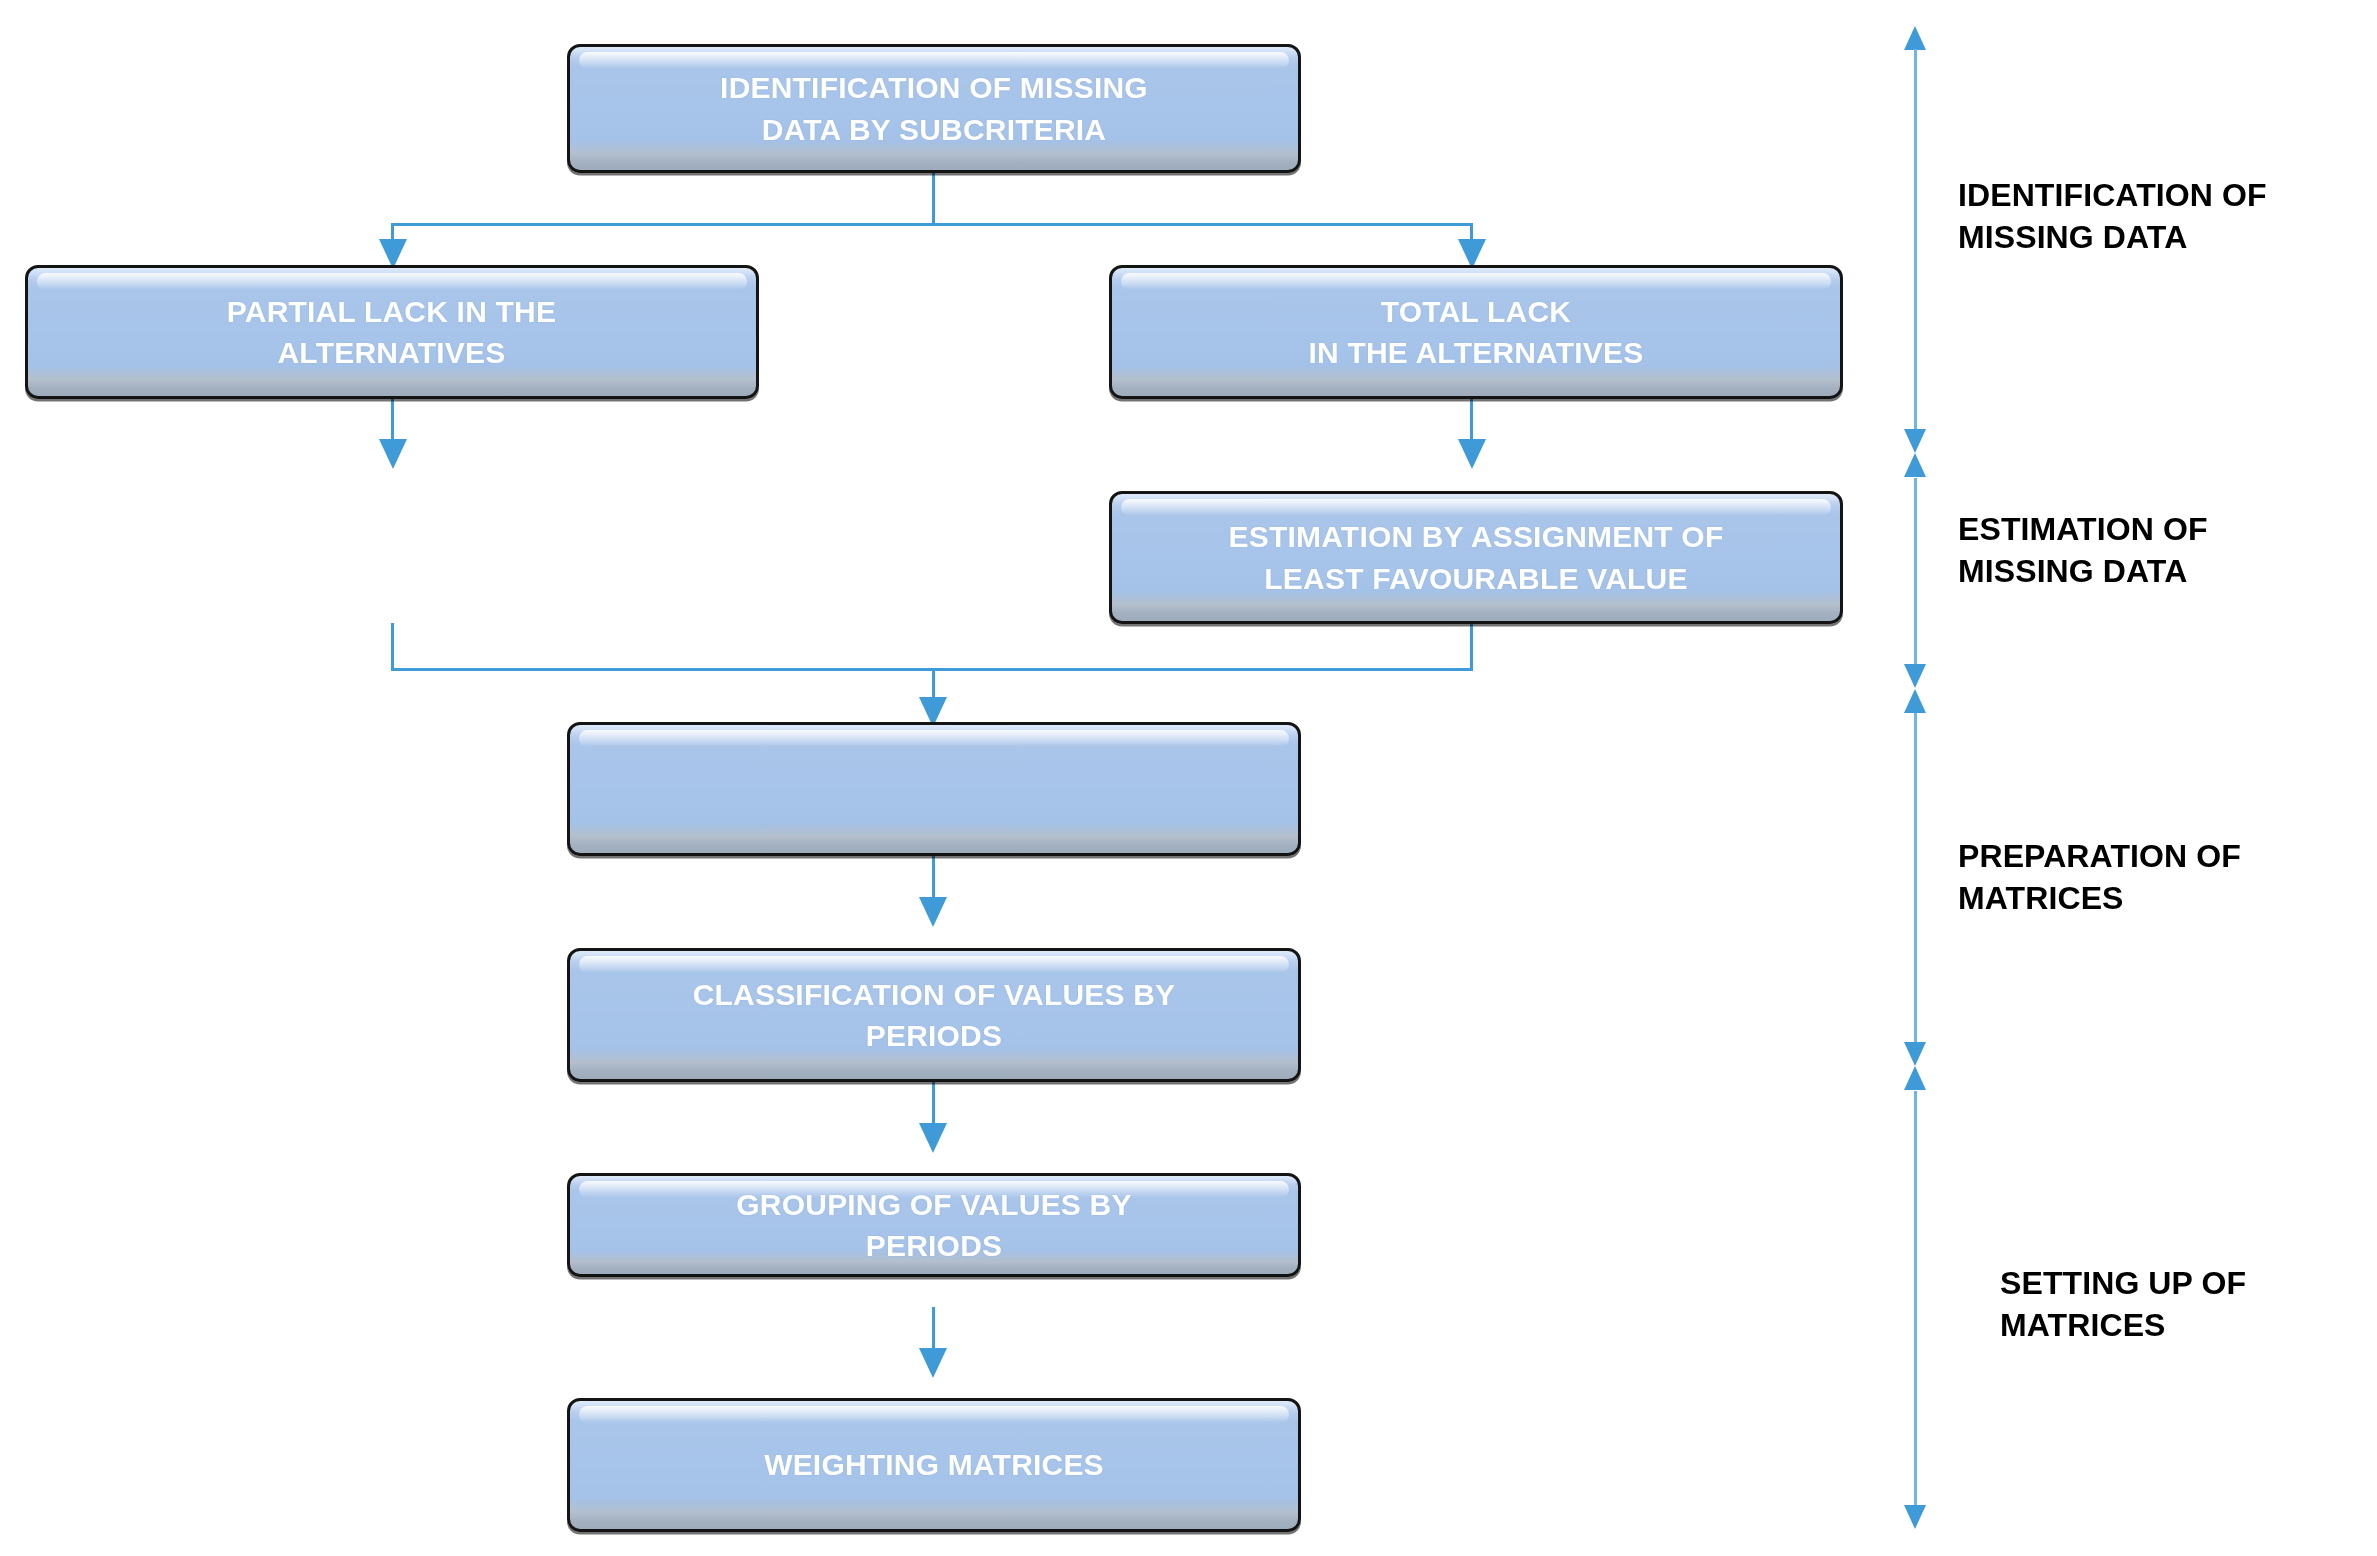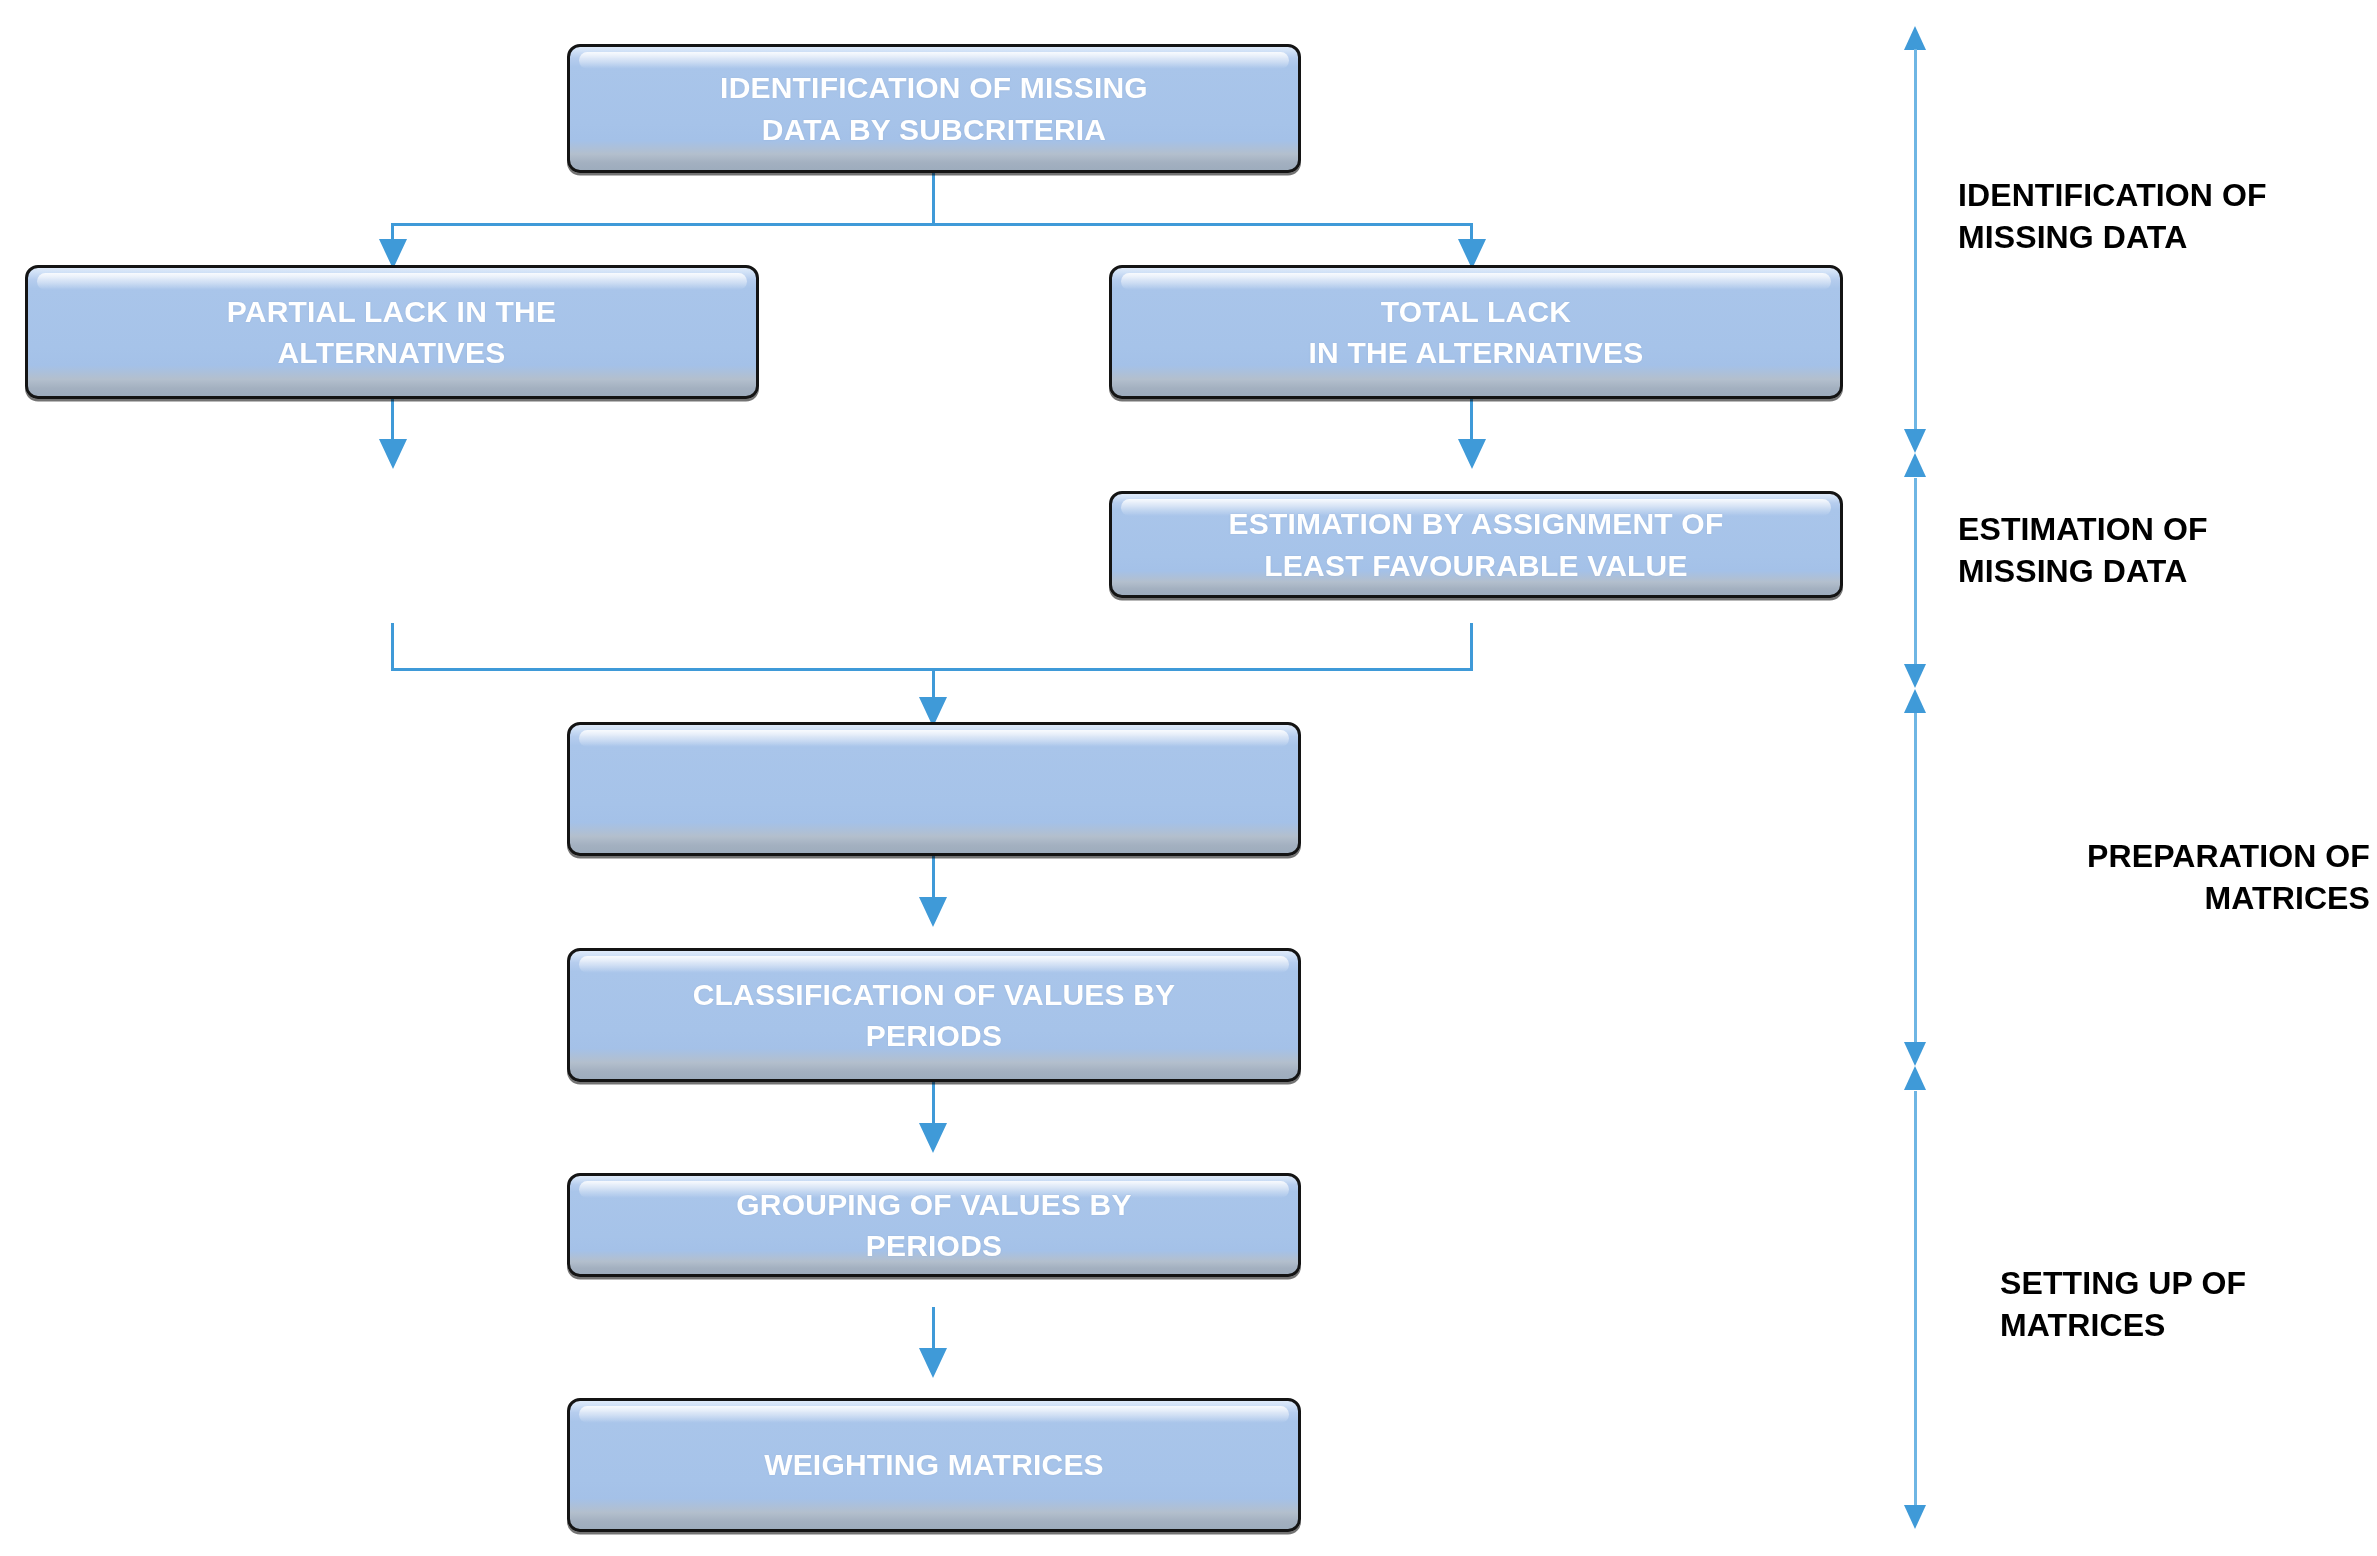--- a/index.html
+++ b/index.html
@@ -166,21 +166,21 @@
 ALTERNATIVES</span>
   </div>
 
   <div class="node" style="left:1109px; top:265px; width:734px; height:134px;">
     <span class="inner-hi"></span>
     <span class="label">TOTAL LACK
 IN THE ALTERNATIVES</span>
   </div>
 
 
-  <div class="node" style="left:1109px; top:491px; width:734px; height:107px;">
+  <div class="node" style="left:1109px; top:491px; width:734px; height:133px;">
     <span class="inner-hi"></span>
     <span class="label">ESTIMATION BY ASSIGNMENT OF
 LEAST FAVOURABLE VALUE</span>
   </div>
 
   <div class="node" style="left:567px; top:722px; width:734px; height:134px;">
     <span class="inner-hi"></span>
   </div>
 
   <div class="node" style="left:567px; top:948px; width:734px; height:134px;">
@@ -216,20 +216,20 @@
 
   <div class="axis-line" style="left:1914px; top:1091px; height:417px;"></div>
   <div class="axis-arrow-down" style="left:1904px; top:1505px;"></div>
 
   <div class="phase-label" style="left:1958px; top:175px; width:412px;">IDENTIFICATION OF
 MISSING DATA</div>
 
   <div class="phase-label" style="left:1958px; top:509px; width:412px;">ESTIMATION OF
 MISSING DATA</div>
 
-  <div class="phase-label" style="left:1958px; top:836px; width:412px;text-align:right;">PREPARATION OF
+  <div class="phase-label" style="left:1958px; top:836px; width:412px;">PREPARATION OF
 MATRICES</div>
 
   <div class="phase-label" style="left:1958px; top:1263px; width:412px;margin-left:42px;">SETTING UP OF
 MATRICES</div>
 
 </div>
 
 
 </body></html>

